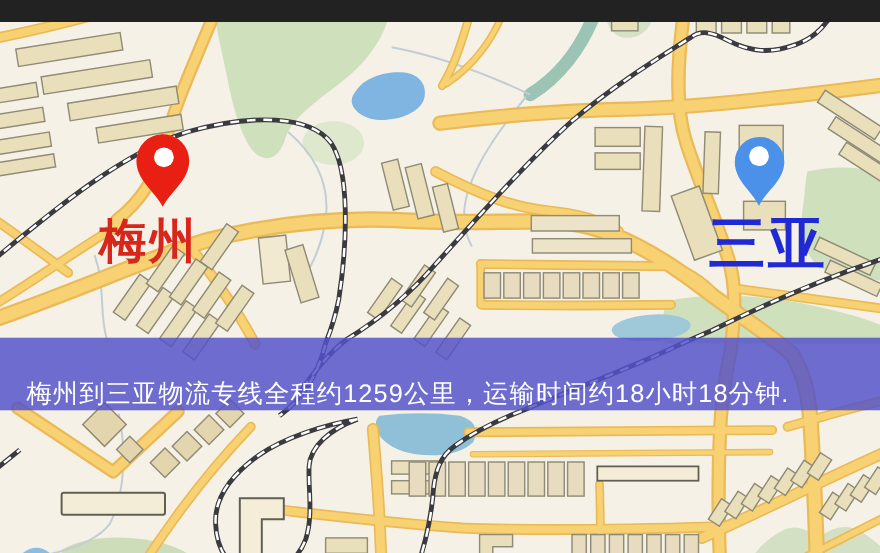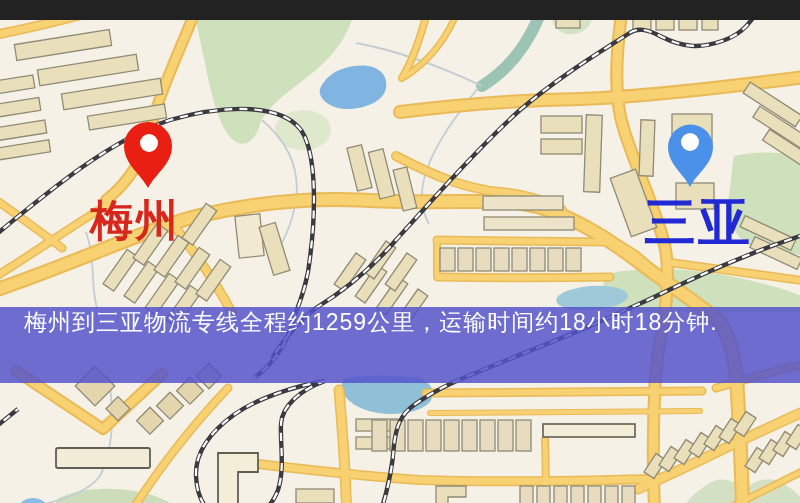--- a/index.html
+++ b/index.html
@@ -9,22 +9,22 @@
   }
   .stage svg{position:absolute;left:0;top:0;}
   .pin-label{
     position:absolute;line-height:1;white-space:nowrap;
     font-family:"Liberation Serif","DejaVu Serif",serif;
     font-weight:600;letter-spacing:2px;
   }
   .pin-label.origin{left:90px;top:179px;font-size:43px;}
   .pin-label.destination{left:644px;top:177px;font-size:52px;}
   .banner{
-    position:absolute;left:0;top:287px;width:800px;height:76px;
-    display:flex;align-items:flex-start;box-sizing:border-box;padding-left:24px;
+    position:absolute;left:0;top:287px;width:800px;height:66px;
+    display:flex;align-items:flex-end;box-sizing:border-box;padding-left:24px;
     background:rgba(84,82,202,0.84);
   }
   .banner span{
     font-size:23px;letter-spacing:1px;color:#fff;
     font-family:"Liberation Sans",sans-serif;
   }
 </style>
 </head>
 <body>
 

